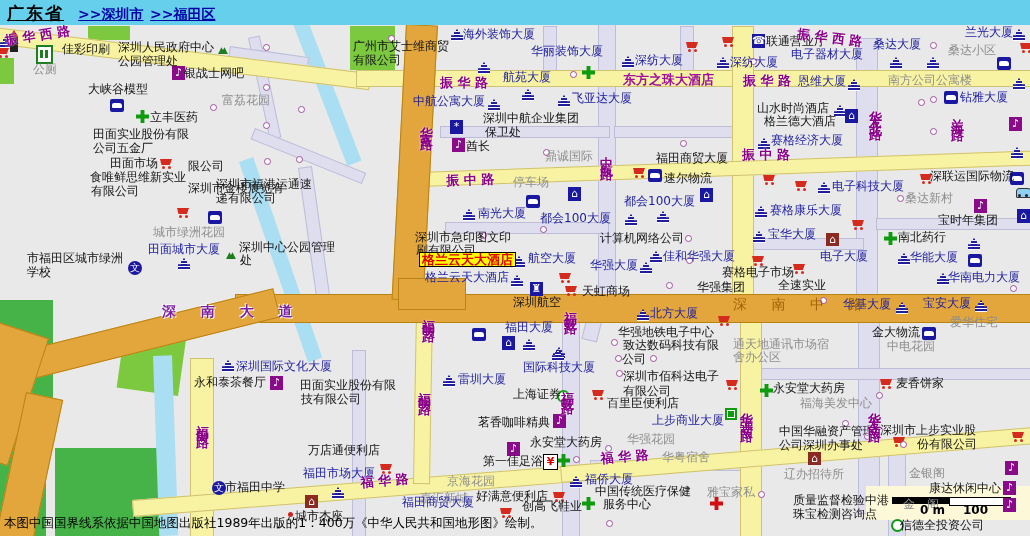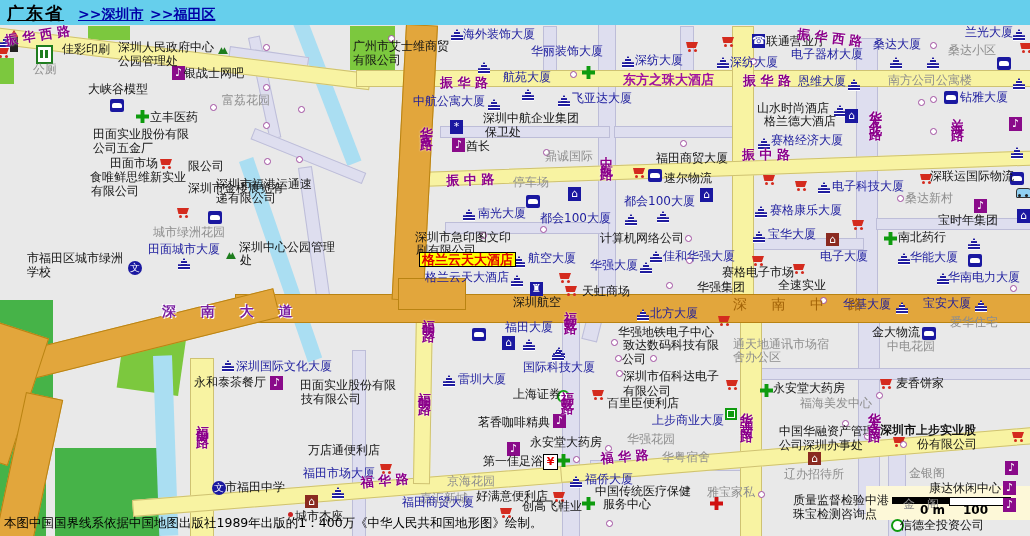--- a/index.html
+++ b/index.html
@@ -273,21 +273,21 @@
       <span class="lb p" style="left: 476px; top: 490px;">好满意便利店</span>
       <span class="lb p" style="left: 522px; top: 500px;">创高飞鞋业</span>
       <span class="lb p" style="left: 595px; top: 485px;">中国传统医疗保健</span>
       <span class="lb p" style="left: 603px; top: 498px;">服务中心</span>
       <span class="lb b" style="left: 585px; top: 474px; font-family: Liberation Mono, monospace;">福侨大厦</span>
       <span class="lb p" style="left: 295px; top: 510px;">城市杰座</span>
       <span class="lb p" style="left: 896px; top: 377px;">麦香饼家</span>
       <span class="lb p" style="left: 773px; top: 382px;">永安堂大药房</span>
       <span class="lb p" style="left: 779px; top: 425px;">中国华融资产管理</span>
       <span class="lb p" style="left: 779px; top: 439px;">公司深圳办事处</span>
-      <span class="lb p" style="left: 880px; top: 424px; font-weight: bold;">深圳市上步实业股</span>
+      <span class="lb p" style="left: 880px; top: 424px;">深圳市上步实业股</span>
       <span class="lb p" style="left: 917px; top: 438px;">份有限公司</span>
       <span class="lb p" style="left: 793px; top: 494px;">质量监督检验中港</span>
       <span class="lb p" style="left: 793px; top: 508px;">珠宝检测咨询点</span>
       <span class="lb p" style="left: 929px; top: 482px;">康达休闲中心</span>
       <span class="lb p" style="left: 900px; top: 519px;">信德全投资公司</span>
       <span class="lb sc" style="left: 920px; top: 504px;">0 m</span>
       <span class="lb sc" style="left: 963px; top: 504px;">100</span>
       <span class="lb dis" style="left: 4px; top: 516px;">本图中国国界线系依据中国地图出版社1989年出版的1：400万《中华人民共和国地形图》绘制。</span>
       <span class="lb hl" style="left: 419px; top: 252px;">格兰云天大酒店</span>
       <span class="ic ic-bld" style="left: 451px; top: 29px;"></span>

